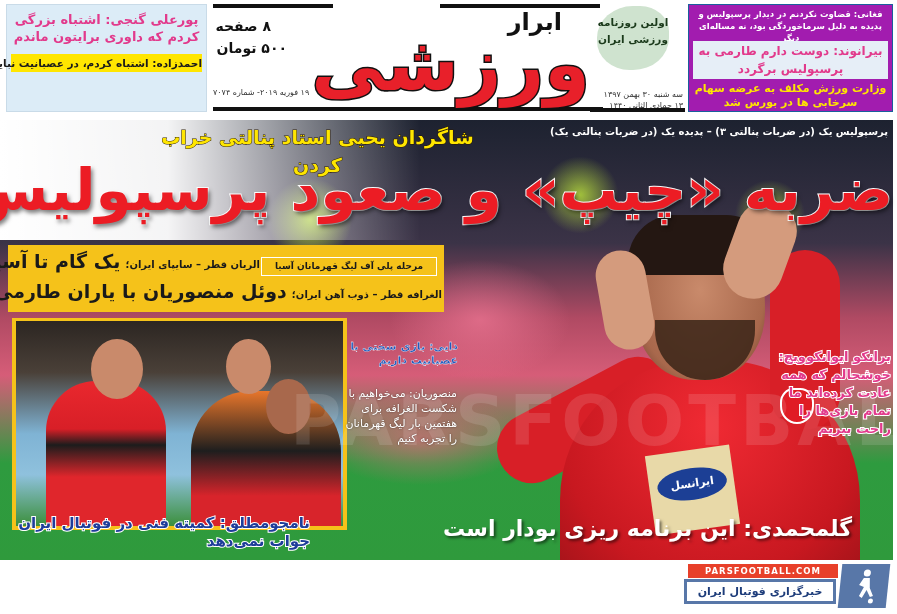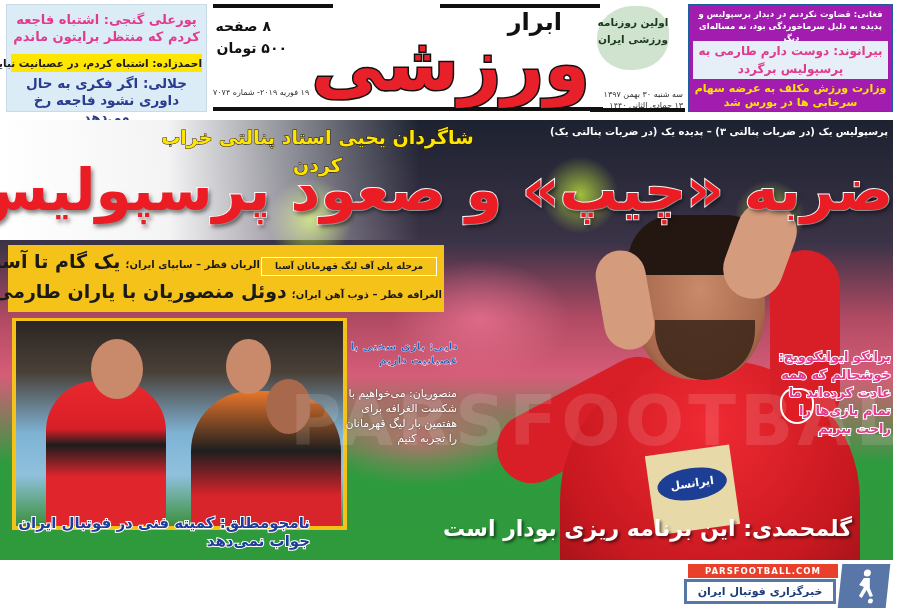--- a/index.html
+++ b/index.html
@@ -119,23 +119,22 @@
   .watermark { position: absolute; left: 290px; top: 380px; font-size: 70px; font-weight: 900; color: rgba(255,255,255,.12); letter-spacing: 4px; direction: ltr; pointer-events: none; }
   .pf-badge { position: absolute; left: 684px; top: 562px; width: 208px; height: 46px; }
   .pf-badge .url { position: absolute; left: 4px; top: 2px; width: 150px; height: 14px; background: #e8402a; color: #fff; font-size: 8.5px; font-weight: bold; letter-spacing: 1px; text-align: center; line-height: 14px; direction: ltr; }
   .pf-badge .name { position: absolute; left: 0; top: 17px; width: 152px; height: 25px; background: #fff; border: 3px solid #5877a8; color: #1d3c7a; font-size: 11px; font-weight: bold; text-align: center; line-height: 19px; }
   .pf-badge .icon { position: absolute; left: 156px; top: 2px; width: 48px; height: 44px; background: #5877a8; transform: skewX(-6deg); display:flex; align-items:center; justify-content:center; }
 </style>
 </head>
 <body>
 
 <div class="box-left">
-  <div class="q1">پورعلی گنجی: اشتباه فاجعه کردم که منتظر برایتون ماندم</div>
+  <div class="q1">پورعلی گنجی: اشتباه بزرگی کردم که داوری برایتون ماندم</div>
   <div class="q2">احمدزاده: اشتباه کردم، در عصبانیت نباید حرف زد</div>
-  <div class="q3">جلالی: اگر فکری به حال داوری نشود فاجعه رخ می‌دهد</div>
 </div>
 
 <div class="price-box">
   <div class="rule" style="top:0"></div>
   <div class="pages">۸ صفحه</div>
   <div class="price">۵۰۰ تومان</div>
 </div>
 <div class="date-greg">۱۹ فوریه ۲۰۱۹- شماره ۷۰۷۴</div>
 <div class="top-rule-l"></div>
 <div class="top-rule-r"></div>

